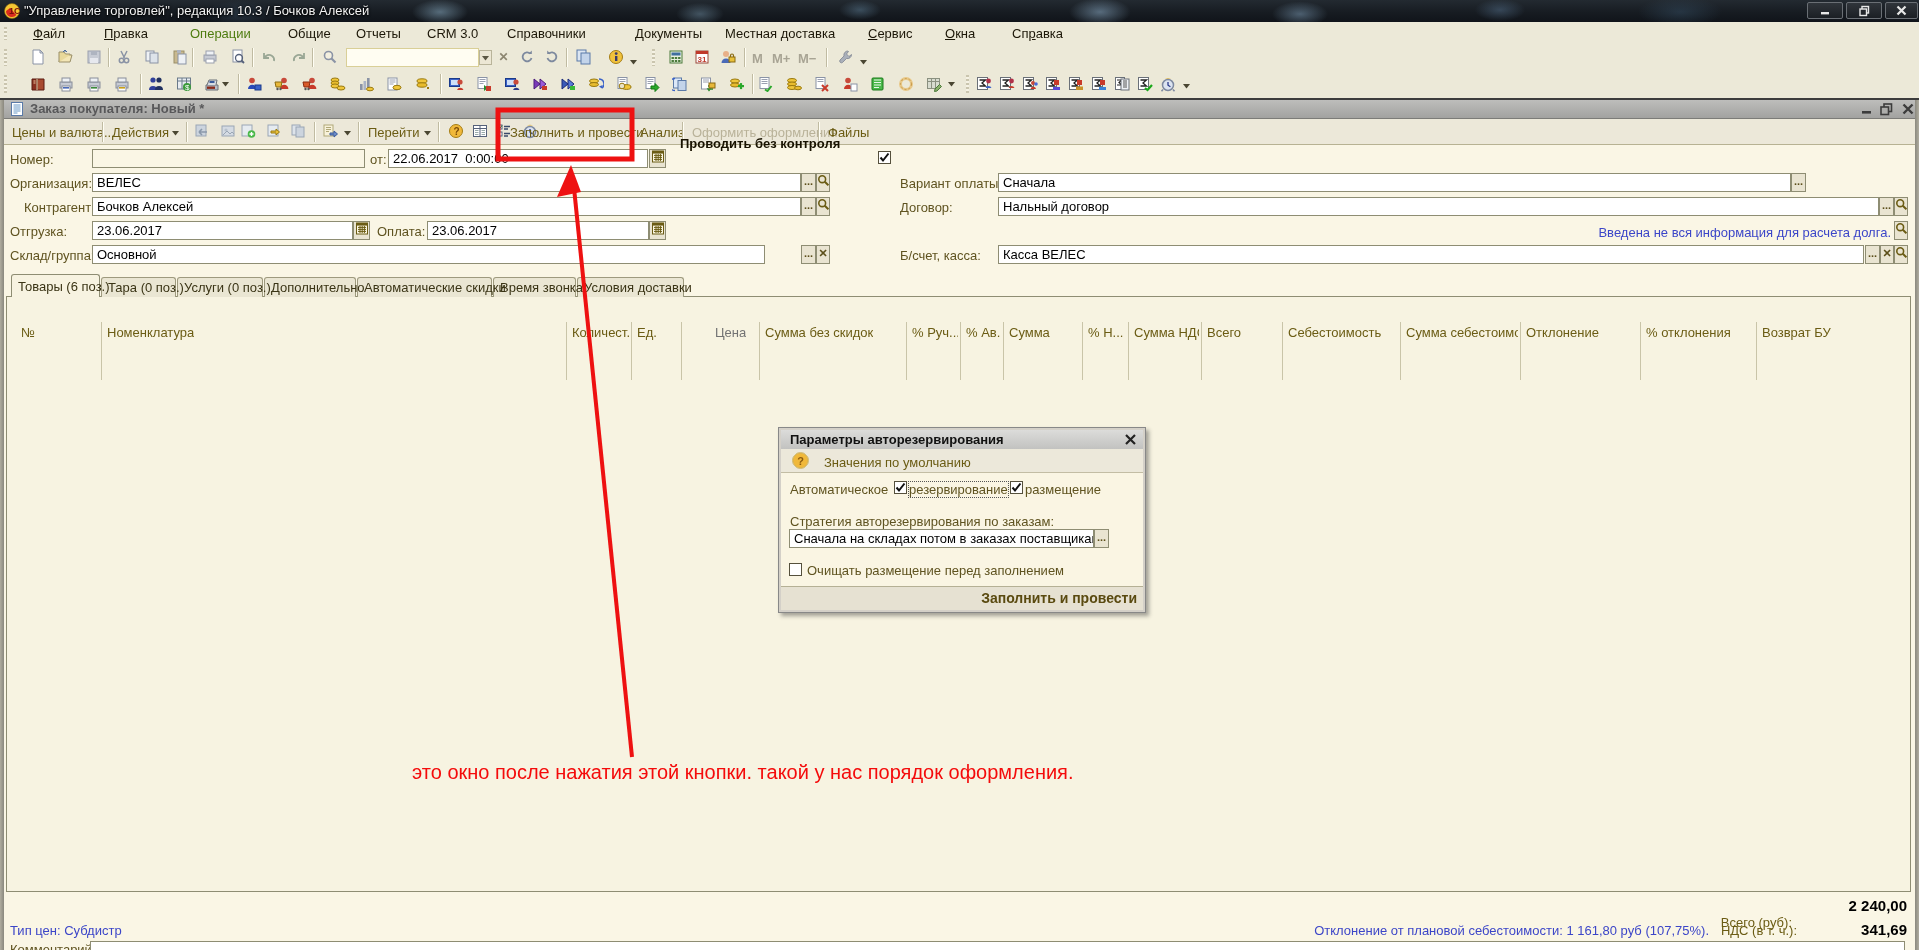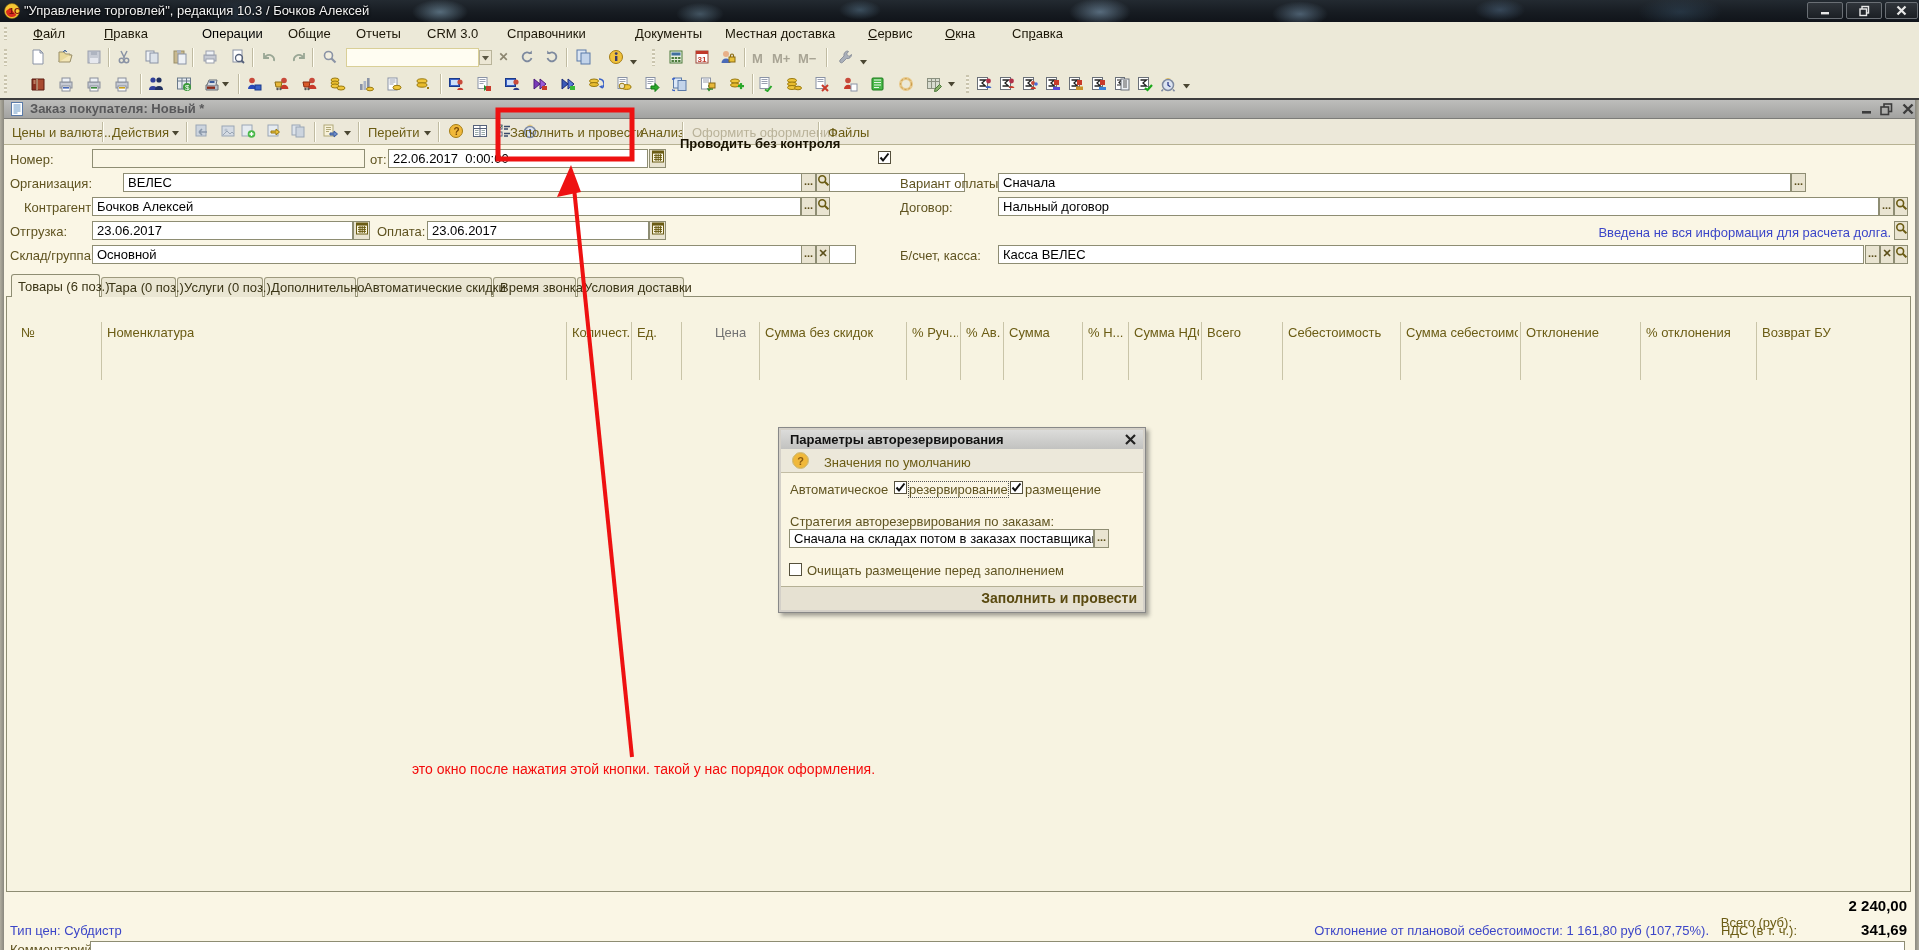--- a/index.html
+++ b/index.html
@@ -22,21 +22,21 @@
       <rect x="4" y="2.5" width="6.5" height="6.5" fill="none" stroke="#e8e8e8" stroke-width="1.4"></rect>
       <rect x="2" y="5" width="6.5" height="6.5" fill="#23272c" stroke="#e8e8e8" stroke-width="1.4"></rect>
     </svg></div>
 <div style="position:absolute;left:1885px;top:2px;width:33px;height:17px;background:linear-gradient(180deg,#30353b,#1b1f24);border:1px solid #6a6f75;border-radius:2px;color:#e8e8e8;text-align:center;"><svg width="13" height="13" viewBox="0 0 13 13">
       <path d="M2.5 2.5 L10.5 10.5 M10.5 2.5 L2.5 10.5" stroke="#e8e8e8" stroke-width="2.2"></path>
     </svg></div>
 <div class="" style="left:0px;top:22px;width:1919px;height:23px;background:#ece9d8;"></div>
 <div style="position:absolute;left:4px;top:27px;width:3px;height:13px;background:repeating-linear-gradient(180deg,#cac5ae 0 2px,#f5f2e4 2px 4px);"></div>
 <div style="position:absolute;left:33px;top:26px;color:#1c1708;font-size:13px;font-weight:normal;white-space:nowrap;"><u>Ф</u>айл</div>
 <div style="position:absolute;left:104px;top:26px;color:#1c1708;font-size:13px;font-weight:normal;white-space:nowrap;"><u>П</u>равка</div>
-<div style="position:absolute;left:190px;top:26px;color:#000000;font-size:13px;font-weight:normal;white-space:nowrap;margin-left:12px;">Операции</div>
+<div style="position:absolute;left:190px;top:26px;color:#4d7c0f;font-size:13px;font-weight:normal;white-space:nowrap;">Операции</div>
 <div style="position:absolute;left:288px;top:26px;color:#1c1708;font-size:13px;font-weight:normal;white-space:nowrap;">Общие</div>
 <div style="position:absolute;left:356px;top:26px;color:#1c1708;font-size:13px;font-weight:normal;white-space:nowrap;">Отчеты</div>
 <div style="position:absolute;left:427px;top:26px;color:#1c1708;font-size:13px;font-weight:normal;white-space:nowrap;">CRM 3.0</div>
 <div style="position:absolute;left:507px;top:26px;color:#1c1708;font-size:13px;font-weight:normal;white-space:nowrap;">Справочники</div>
 <div style="position:absolute;left:635px;top:26px;color:#1c1708;font-size:13px;font-weight:normal;white-space:nowrap;">Документы</div>
 <div style="position:absolute;left:725px;top:26px;color:#1c1708;font-size:13px;font-weight:normal;white-space:nowrap;">Местная доставка</div>
 <div style="position:absolute;left:868px;top:26px;color:#1c1708;font-size:13px;font-weight:normal;white-space:nowrap;"><u>С</u>ервис</div>
 <div style="position:absolute;left:945px;top:26px;color:#1c1708;font-size:13px;font-weight:normal;white-space:nowrap;"><u>О</u>кна</div>
 <div style="position:absolute;left:1012px;top:26px;color:#1c1708;font-size:13px;font-weight:normal;white-space:nowrap;">Сп<u>р</u>авка</div>
 <div class="" style="left:0px;top:45px;width:1919px;height:25px;background:#ece9d8;"></div>
@@ -520,21 +520,21 @@
         <line x1="4" y1="4" x2="4" y2="11"></line>
         <line x1="6.2" y1="4" x2="6.2" y2="11"></line>
         <line x1="8.4" y1="4" x2="8.4" y2="11"></line>
       </g>
     </svg></div>
 <div style="position:absolute;left:680px;top:136px;color:#181200;font-size:13px;font-weight:bold;white-space:nowrap;">Проводить без контроля</div>
 <div style="position:absolute;left:878px;top:151px;width:13px;height:13px;background:#fff;border:1px solid #55503c;text-align:center;line-height:9px;"><svg width="11" height="11" viewBox="0 0 11 11">
       <path d="M1.5 5.5 L4 8.5 L9.5 1.5" fill="none" stroke="#111" stroke-width="2"></path>
     </svg></div>
 <div style="position:absolute;left:10px;top:176px;color:#5f5320;font-size:13px;font-weight:normal;white-space:nowrap;">Организация:</div>
-<div class="inp" style="left:92px;top:173px;width:842px;height:19px;background:#fff;padding-left:4px;font-size:13px;line-height:17px;margin-left:31px;">ВЕЛЕС</div>
+<div class="inp" style="left:92px;top:173px;width:709px;height:19px;background:#fff;padding-left:4px;font-size:13px;line-height:17px;">ВЕЛЕС</div>
 <div class="sbtn" style="left:801px;top:173px;width:15px;height:19px;font-size:11px;line-height:15px;">...</div>
 <div class="sbtn" style="left:816px;top:173px;width:14px;height:19px;line-height:14px;"><svg width="13" height="13" viewBox="0 0 13 13">
       <circle cx="5.2" cy="5.2" r="3.4" fill="none" stroke="#6b5c14" stroke-width="1.6"></circle>
       <line x1="7.8" y1="7.8" x2="11.4" y2="11.4" stroke="#6b5c14" stroke-width="2"></line>
     </svg></div>
 <div style="position:absolute;left:900px;top:176px;color:#5f5320;font-size:13px;font-weight:normal;white-space:nowrap;">Вариант оплаты:</div>
 <div class="inp" style="left:998px;top:173px;width:793px;height:19px;background:#fff;padding-left:4px;font-size:13px;line-height:17px;">Сначала</div>
 <div class="sbtn" style="left:1791px;top:173px;width:15px;height:19px;font-size:11px;line-height:15px;">...</div>
 <div style="position:absolute;left:24px;top:200px;color:#5f5320;font-size:13px;font-weight:normal;white-space:nowrap;">Контрагент:</div>
 <div class="inp" style="left:92px;top:197px;width:709px;height:19px;background:#fff;padding-left:4px;font-size:13px;line-height:17px;">Бочков Алексей</div>
@@ -577,21 +577,21 @@
         <line x1="6.2" y1="4" x2="6.2" y2="11"></line>
         <line x1="8.4" y1="4" x2="8.4" y2="11"></line>
       </g>
     </svg></div>
 <div style="position:absolute;right:28px;top:225px;color:#3c46c8;font-size:13px;font-weight:normal;white-space:nowrap;">Введена не вся информация для расчета долга.</div>
 <div class="sbtn" style="left:1894px;top:221px;width:14px;height:19px;line-height:14px;"><svg width="13" height="13" viewBox="0 0 13 13">
       <circle cx="5.2" cy="5.2" r="3.4" fill="none" stroke="#6b5c14" stroke-width="1.6"></circle>
       <line x1="7.8" y1="7.8" x2="11.4" y2="11.4" stroke="#6b5c14" stroke-width="2"></line>
     </svg></div>
 <div style="position:absolute;left:10px;top:248px;color:#5f5320;font-size:13px;font-weight:normal;white-space:nowrap;">Склад/группа:</div>
-<div class="inp" style="left:92px;top:245px;width:764px;height:19px;background:#fff;padding-left:4px;font-size:13px;line-height:17px;">Основной</div>
+<div class="inp" style="left:92px;top:245px;width:673px;height:19px;background:#fff;padding-left:4px;font-size:13px;line-height:17px;">Основной</div>
 <div class="sbtn" style="left:801px;top:245px;width:15px;height:19px;font-size:11px;line-height:15px;">...</div>
 <div class="sbtn" style="left:816px;top:245px;width:14px;height:19px;font-size:11px;line-height:15px;">✕</div>
 <div style="position:absolute;left:900px;top:248px;color:#5f5320;font-size:13px;font-weight:normal;white-space:nowrap;">Б/счет, касса:</div>
 <div class="inp" style="left:998px;top:245px;width:866px;height:19px;background:#fff;padding-left:4px;font-size:13px;line-height:17px;">Касса ВЕЛЕС</div>
 <div class="sbtn" style="left:1865px;top:245px;width:15px;height:19px;font-size:11px;line-height:15px;">...</div>
 <div class="sbtn" style="left:1880px;top:245px;width:14px;height:19px;font-size:11px;line-height:15px;">✕</div>
 <div class="sbtn" style="left:1894px;top:245px;width:14px;height:19px;line-height:14px;"><svg width="13" height="13" viewBox="0 0 13 13">
       <circle cx="5.2" cy="5.2" r="3.4" fill="none" stroke="#6b5c14" stroke-width="1.6"></circle>
       <line x1="7.8" y1="7.8" x2="11.4" y2="11.4" stroke="#6b5c14" stroke-width="2"></line>
     </svg></div>
@@ -779,12 +779,12 @@
 <div class="sbtn" style="z-index:12;left:1094px;top:529px;width:15px;height:19px;font-size:11px;line-height:15px;">...</div>
 <div style="position:absolute;z-index:12;left:789px;top:563px;width:13px;height:13px;background:#fff;border:1px solid #55503c;text-align:center;line-height:9px;"></div>
 <div style="position:absolute;left:807px;top:563px;color:#5f5320;font-size:13px;font-weight:normal;white-space:nowrap;z-index:12;">Очищать размещение перед заполнением</div>
 <div class="" style="left:781px;top:586px;width:362px;height:24px;background:#e6e1d2;border-top:1px solid #b5b095;z-index:11;"></div>
 <div style="position:absolute;right:782px;top:590px;color:#5a4a10;font-size:14px;font-weight:bold;z-index:12;white-space:nowrap;">Заполнить и провести</div>
 <svg style="position:absolute;left:0;top:0;z-index:20;pointer-events:none" width="1919" height="950" viewBox="0 0 1919 950">
     <rect x="498" y="110" width="134" height="49" fill="none" stroke="#ee1111" stroke-width="5"></rect>
     <line x1="573" y1="178" x2="632" y2="757" stroke="#ee1111" stroke-width="4"></line>
     <path d="M571 165 L557 197 L581 192 Z" fill="#ee1111"></path>
   </svg>
-<div style="position:absolute;left:412px;top:761px;color:#f40b0b;font-size:14px;font-weight:normal;white-space:nowrap;z-index:21;">это окно после нажатия этой кнопки. такой у нас порядок оформления.</div>
+<div style="position:absolute;left:412px;top:761px;color:#f40b0b;font-size:20px;font-weight:normal;white-space:nowrap;z-index:21;">это окно после нажатия этой кнопки. такой у нас порядок оформления.</div>
 </body></html>

